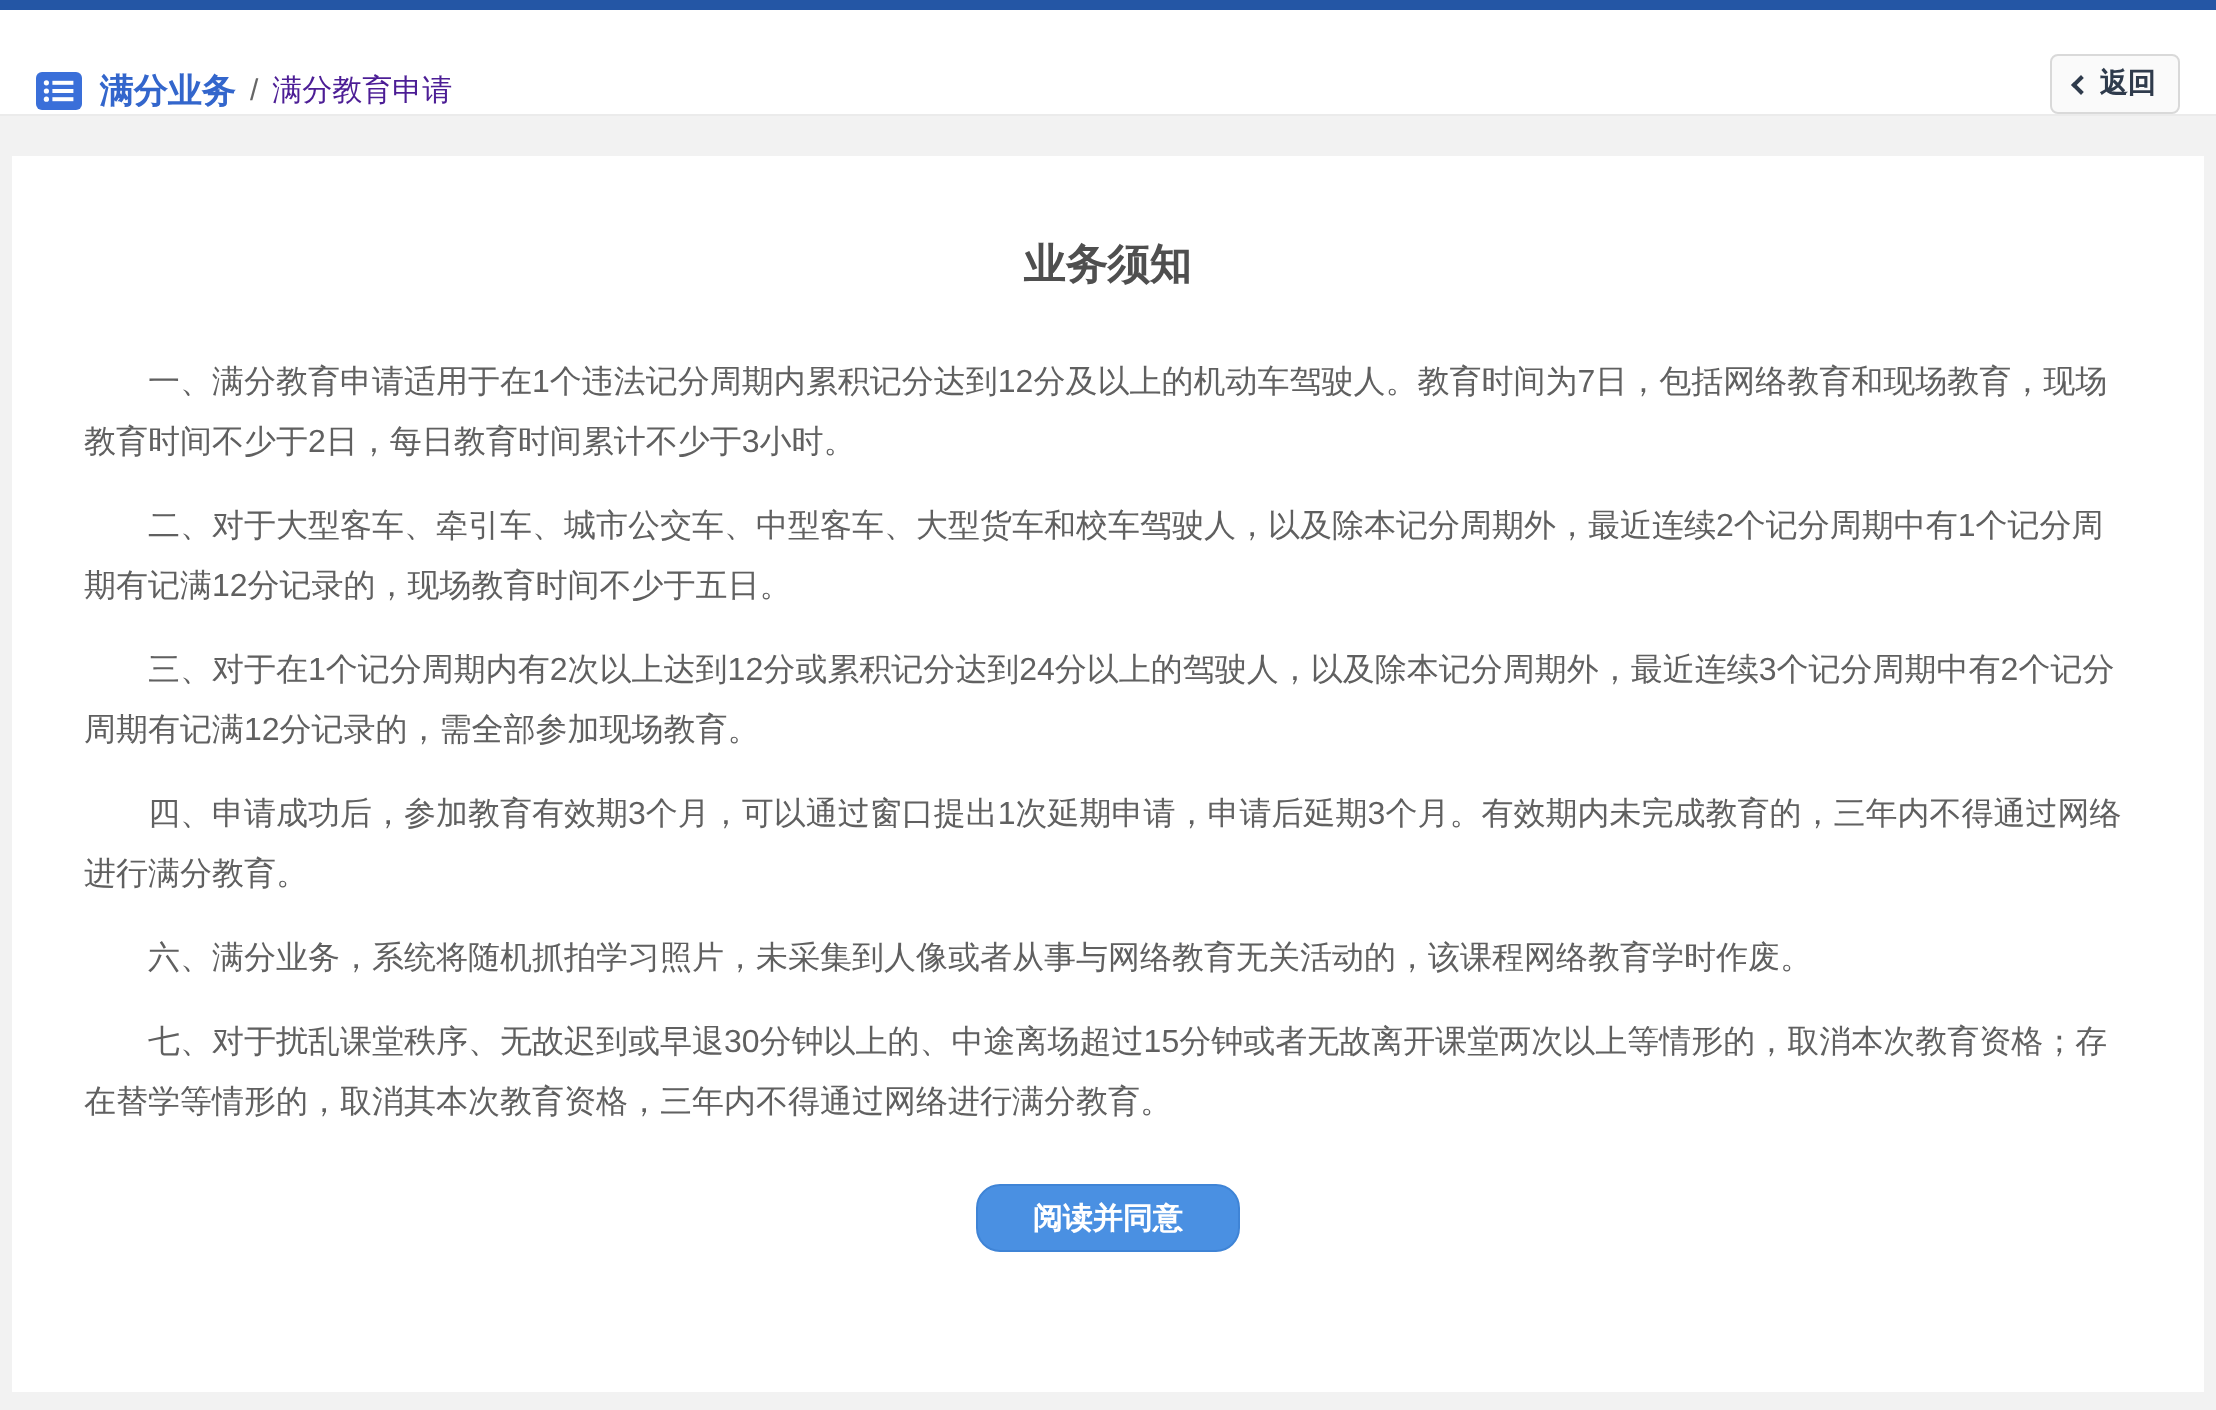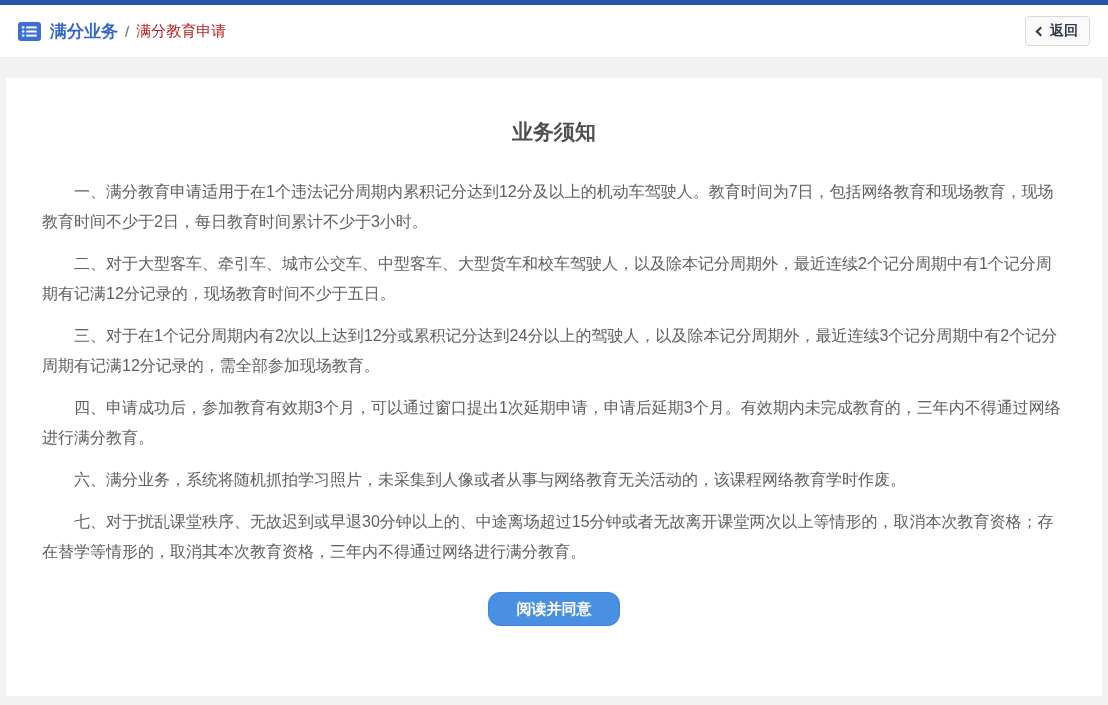--- a/index.html
+++ b/index.html
@@ -13,21 +13,21 @@
   }
   .topbar {
     height: 5px;
     background: #2456a5;
   }
   .header {
     height: 53px;
     background: #ffffff;
     border-bottom: 1px solid #ebebeb;
     display: flex;
-    align-items: center;
+    align-items: flex-end;
     justify-content: space-between;
     padding: 0 18px;
   }
   .breadcrumb {
     display: flex;
     align-items: center;
   }
   .bc-icon {
     display: inline-flex;
     margin-right: 9px;
@@ -37,21 +37,21 @@
     font-weight: bold;
     font-size: 17px;
     cursor: pointer;
   }
   .bc-sep {
     color: #666666;
     font-size: 15px;
     margin: 0 7px;
   }
   .bc-current {
-    color: #b91c1c;
+    color: #4c1d95;
     font-size: 15px;
   }
   .back-btn {
     height: 30px;
     padding: 0 11px;
     background: #fafafa;
     border: 1px solid #d9d9d9;
     border-radius: 4px;
     color: #2f3b4c;
     font-weight: bold;

